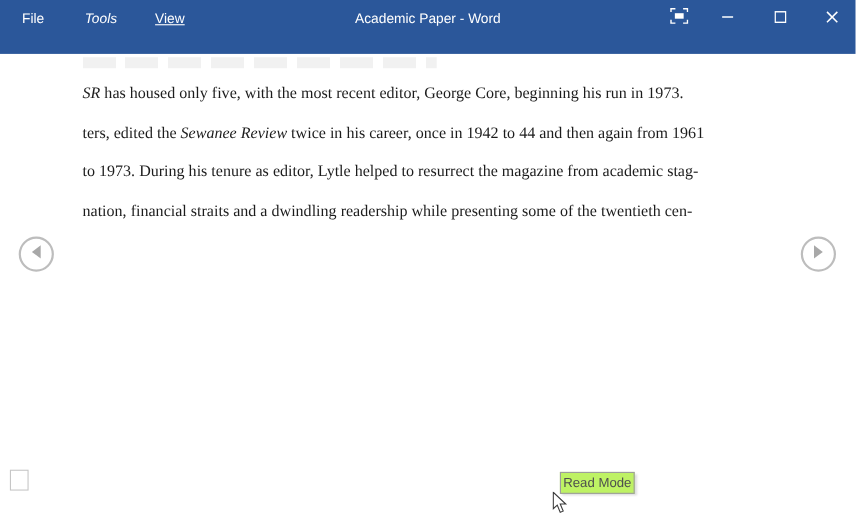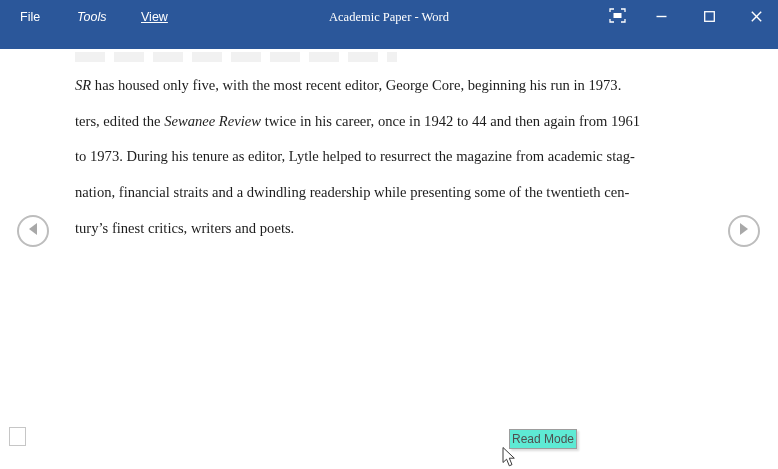--- a/index.html
+++ b/index.html
@@ -18,21 +18,21 @@
   .menu-item {
     position:absolute; top:0; height:34px; display:flex; align-items:center;
     color:#ffffff; font-size:12.5px; padding:0 6px; cursor:default;
   }
   .menu-file  { left:14px; }
   .menu-tools { left:71px;font-style:italic; }
   .menu-view  { left:135px;text-decoration:underline; }
   .titlebar-title {
     position:absolute; left:0; top:0; width:778px; height:34px;
     display:flex; align-items:center; justify-content:center;
-    color:#ffffff; font-size:12.5px; pointer-events:none;font-family:Liberation Serif, serif;
+    color:#ffffff; font-size:12.5px; pointer-events:none;
   }
   .win-btn {
     position:absolute; top:0; height:34px; width:30px;
     display:flex; align-items:center; justify-content:center;
   }
   .win-fullscreen { left:602px; }
   .win-min  { left:646px; }
   .win-max  { left:694px; }
   .win-close{ left:741px; }
 
@@ -106,21 +106,21 @@
     font-size:12px; color:#444444;
   }
 
   
   .mini-box {
     position:absolute; left:9px; top:427px; width:17px; height:19px;
     background:#ffffff; border:1px solid #c6c6c6;
   }
   .tooltip {
     position:absolute; left:509px; top:429px; width:68px; height:20px;
-    background:#5eead4; border:1px solid #9d9d9d;
+    background:#bef264; border:1px solid #9d9d9d;
     box-shadow:2px 2px 2px rgba(0,0,0,0.14);
     display:flex; align-items:center; justify-content:center;
     font-size:12px; color:#4f4f4f; z-index:5;
   }
   .cursor { position:absolute; left:502px; top:447px; z-index:6; }
 </style>
 </head>
 <body>
 
 <div class="screen">
@@ -163,21 +163,20 @@
     </div>
   </div>
 
   <div class="ghost-line"></div>
 
   <div class="doc" id="doc-lines">
       <div class="doc-line"><span class="ital">SR</span><span> has housed only five, with the most recent editor, George Core, beginning his run in 1973.</span></div>
       <div class="doc-line"><span>ters, edited the </span><span class="ital">Sewanee Review</span><span> twice in his career, once in 1942 to 44 and then again from 1961</span></div>
       <div class="doc-line"><span>to 1973. During his tenure as editor, Lytle helped to resurrect the magazine from academic stag-</span></div>
       <div class="doc-line"><span>nation, financial straits and a dwindling readership while presenting some of the twentieth cen-</span></div>
-      <div class="doc-line"><span>tury’s finest critics, writers and poets.</span></div>
     </div>
 
   <div class="nav-arrow nav-prev">
     <span>
       <svg width="12" height="14" viewBox="0 0 12 14">
           <path d="M10,1 L2,7 L10,13 Z" fill="#a8a8a8"></path>
         </svg>
     </span>
   </div>
   <div class="nav-arrow nav-next">

